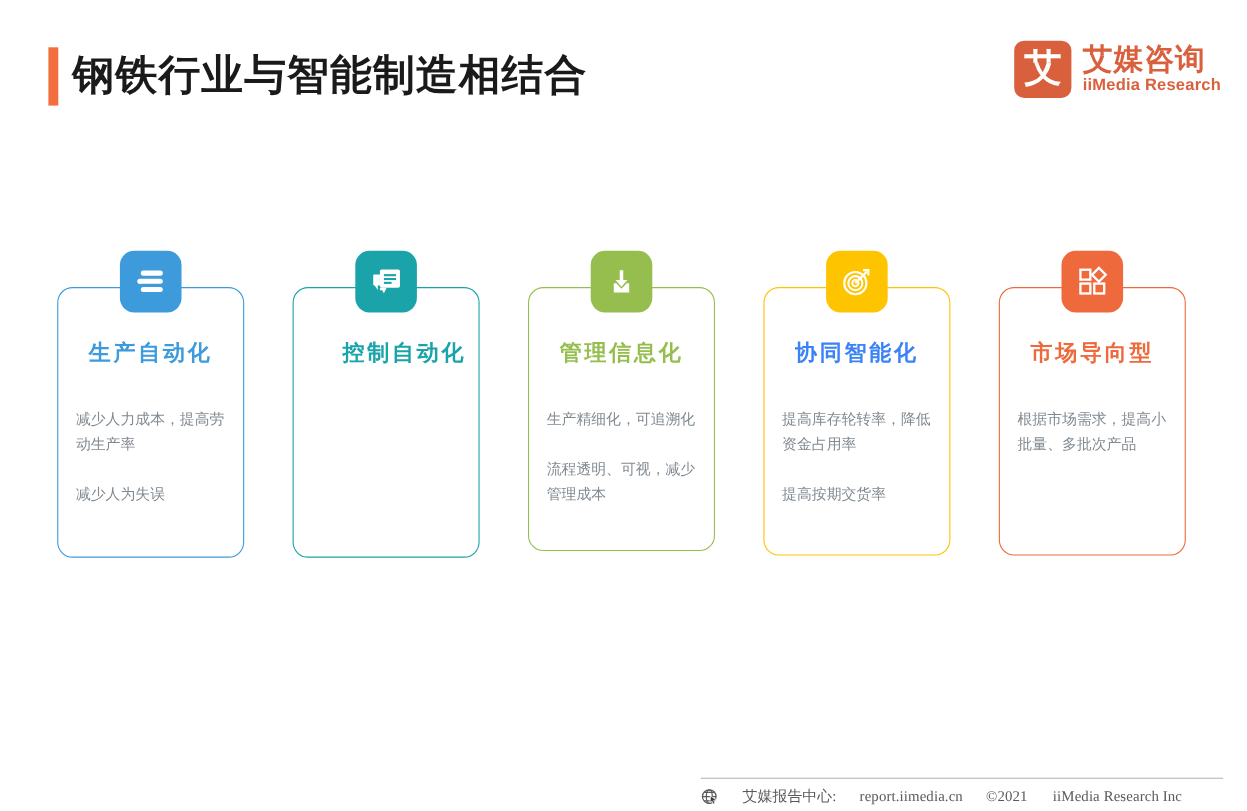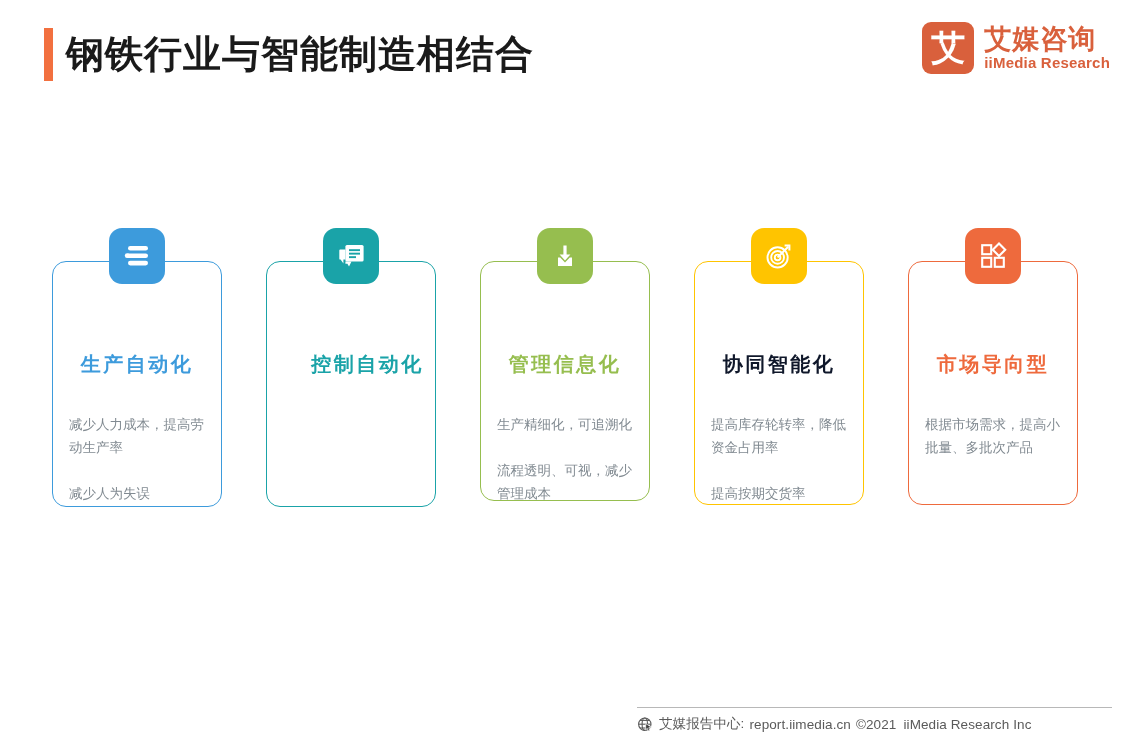--- a/index.html
+++ b/index.html
@@ -13,21 +13,21 @@
   .page {
     position: relative;
     width: 1134px;
     height: 737px;
     background: #ffffff;
   }
 
   
   .header {
     position: absolute;
-    left: 0; top: 0;
+    left: 0; top: 15px;
     width: 1134px;
     height: 110px;
   }
   .title-accent {
     position: absolute;
     left: 44px; top: 28px;
     width: 9px; height: 53px;
     background: #f2703f;
   }
   .page-title {
@@ -113,21 +113,20 @@
     border-radius: 14px;
     z-index: 1;
   }
   .card-title {
     font-size: 20px;
     font-weight: bold;
     letter-spacing: 2.5px;
     text-align: center;
     padding: 0 4px;
     white-space: nowrap;
-    margin-top: 44px;
   }
   .card-body {
     margin-top: 35px;
     padding: 0 16px;
     font-size: 13.5px;
     line-height: 23px;
     color: #818a91;
   }
   .card-body p + p { margin-top: 23px; }
 
@@ -138,24 +137,25 @@
     width: 475px; height: 1px;
     background: #b8b8b8;
   }
   .footer {
     position: absolute;
     left: 637px; top: 712px;
     width: 480px;
     height: 24px;
     display: flex;
     align-items: center;
-    gap: 5px;
+    gap: 21px;
     font-size: 13.5px;
     color: #5a5a5a;
     white-space: nowrap;
+    font-family: Liberation Serif, serif;
   }
   .footer-globe { position: relative; width: 17px; height: 17px; flex: 0 0 auto; }
   .footer-text { letter-spacing: 0.1px; }
 </style>
 </head>
 <body>
 
 <div class="page">
 
   <div class="header">
@@ -218,21 +218,21 @@
       <div class="card-icon" style="background:#96be4f;">
         <svg width="28" height="28" viewBox="0 0 28 28" aria-hidden="true">
           <path d="M7 15.5 L7 24 H21 L21 15.5 L18.8 15.5 L14 20.6 L9.2 15.5 Z" fill="#ffffff"></path>
           <path d="M12.4 3.6 H15.6 V12.6 H19.4 L14 18.6 L8.6 12.6 H12.4 Z" fill="#ffffff"></path>
         </svg>
       </div>
     </div>
 
     <div class="card-wrap" style="left:694px;">
       <div class="card-box" style="height:244px; border-color:#ffc400; padding-top:45px;">
-        <div class="card-title" style="color:#0f172a;">协同智能化</div>
+        <div class="card-title" style="color:#3b82f6;">协同智能化</div>
         <div class="card-body">
           <p>提高库存轮转率，降低资金占用率</p>
           <p>提高按期交货率</p>
         </div>
       </div>
       <div class="card-icon" style="background:#ffc400;">
         <svg width="30" height="30" viewBox="0 0 30 30" aria-hidden="true">
           <g fill="none" stroke="#ffffff" stroke-width="1.9">
             <circle cx="13.6" cy="16.4" r="10.1"></circle>
             <circle cx="13.6" cy="16.4" r="6.4"></circle>

